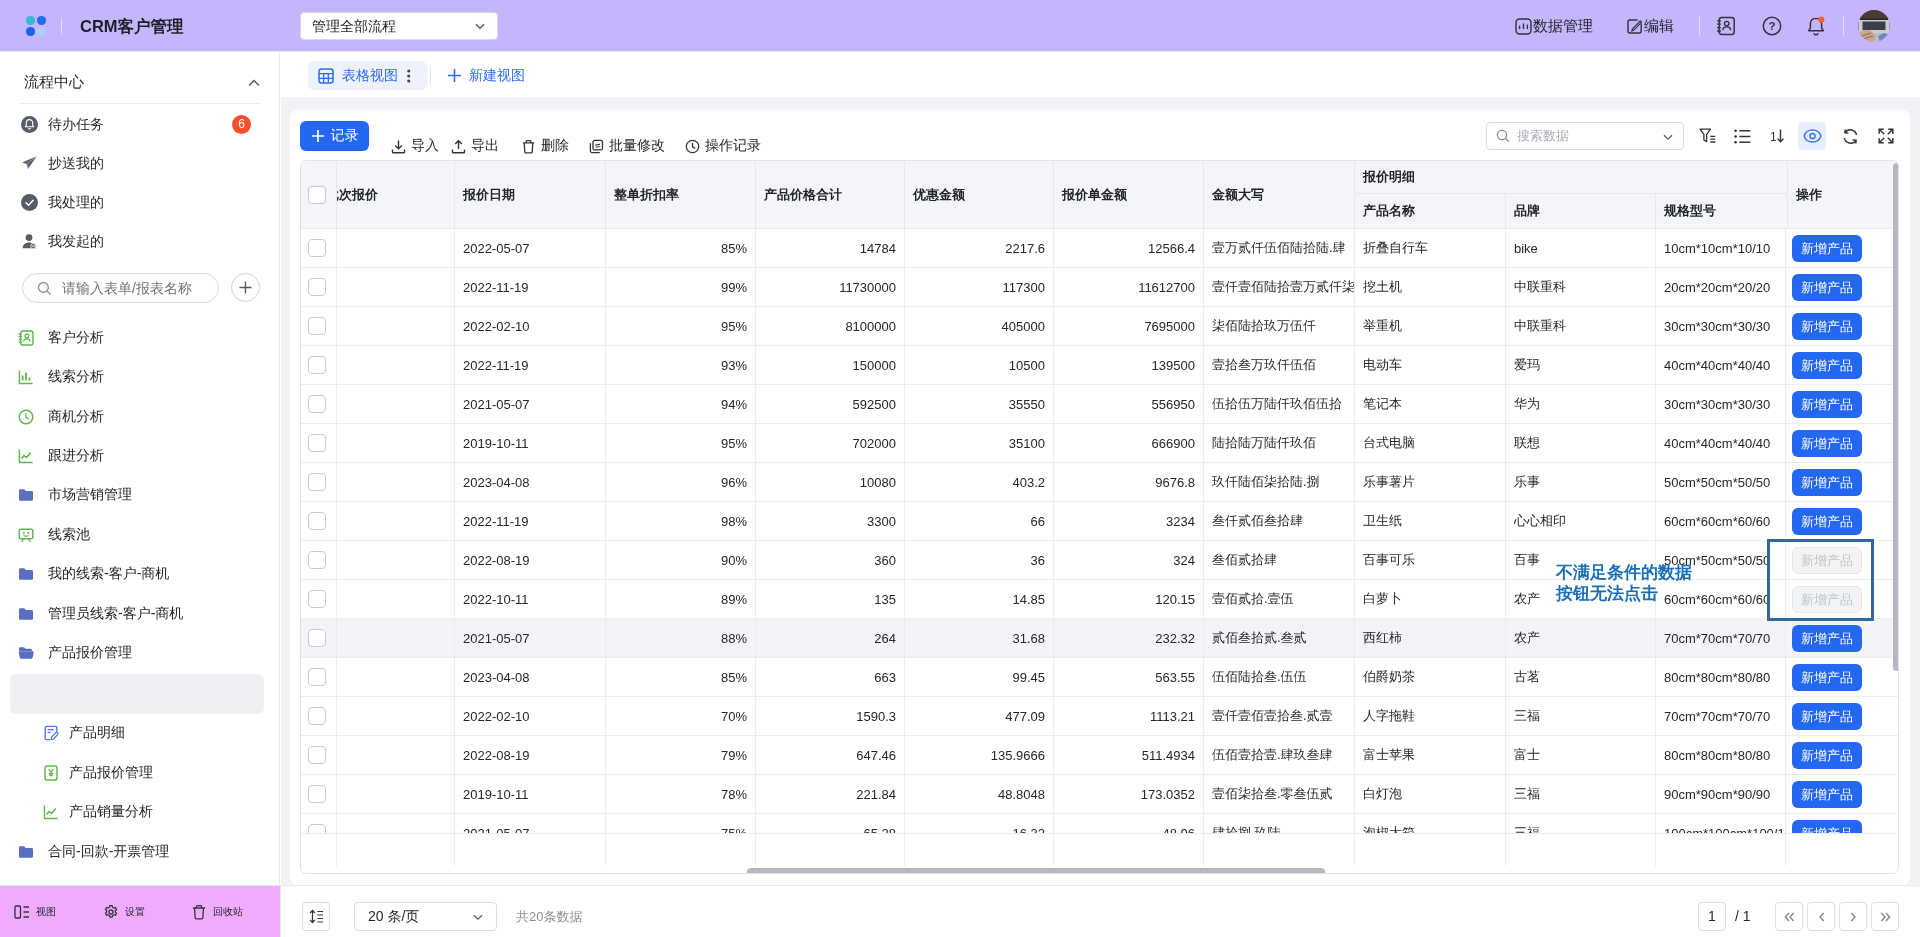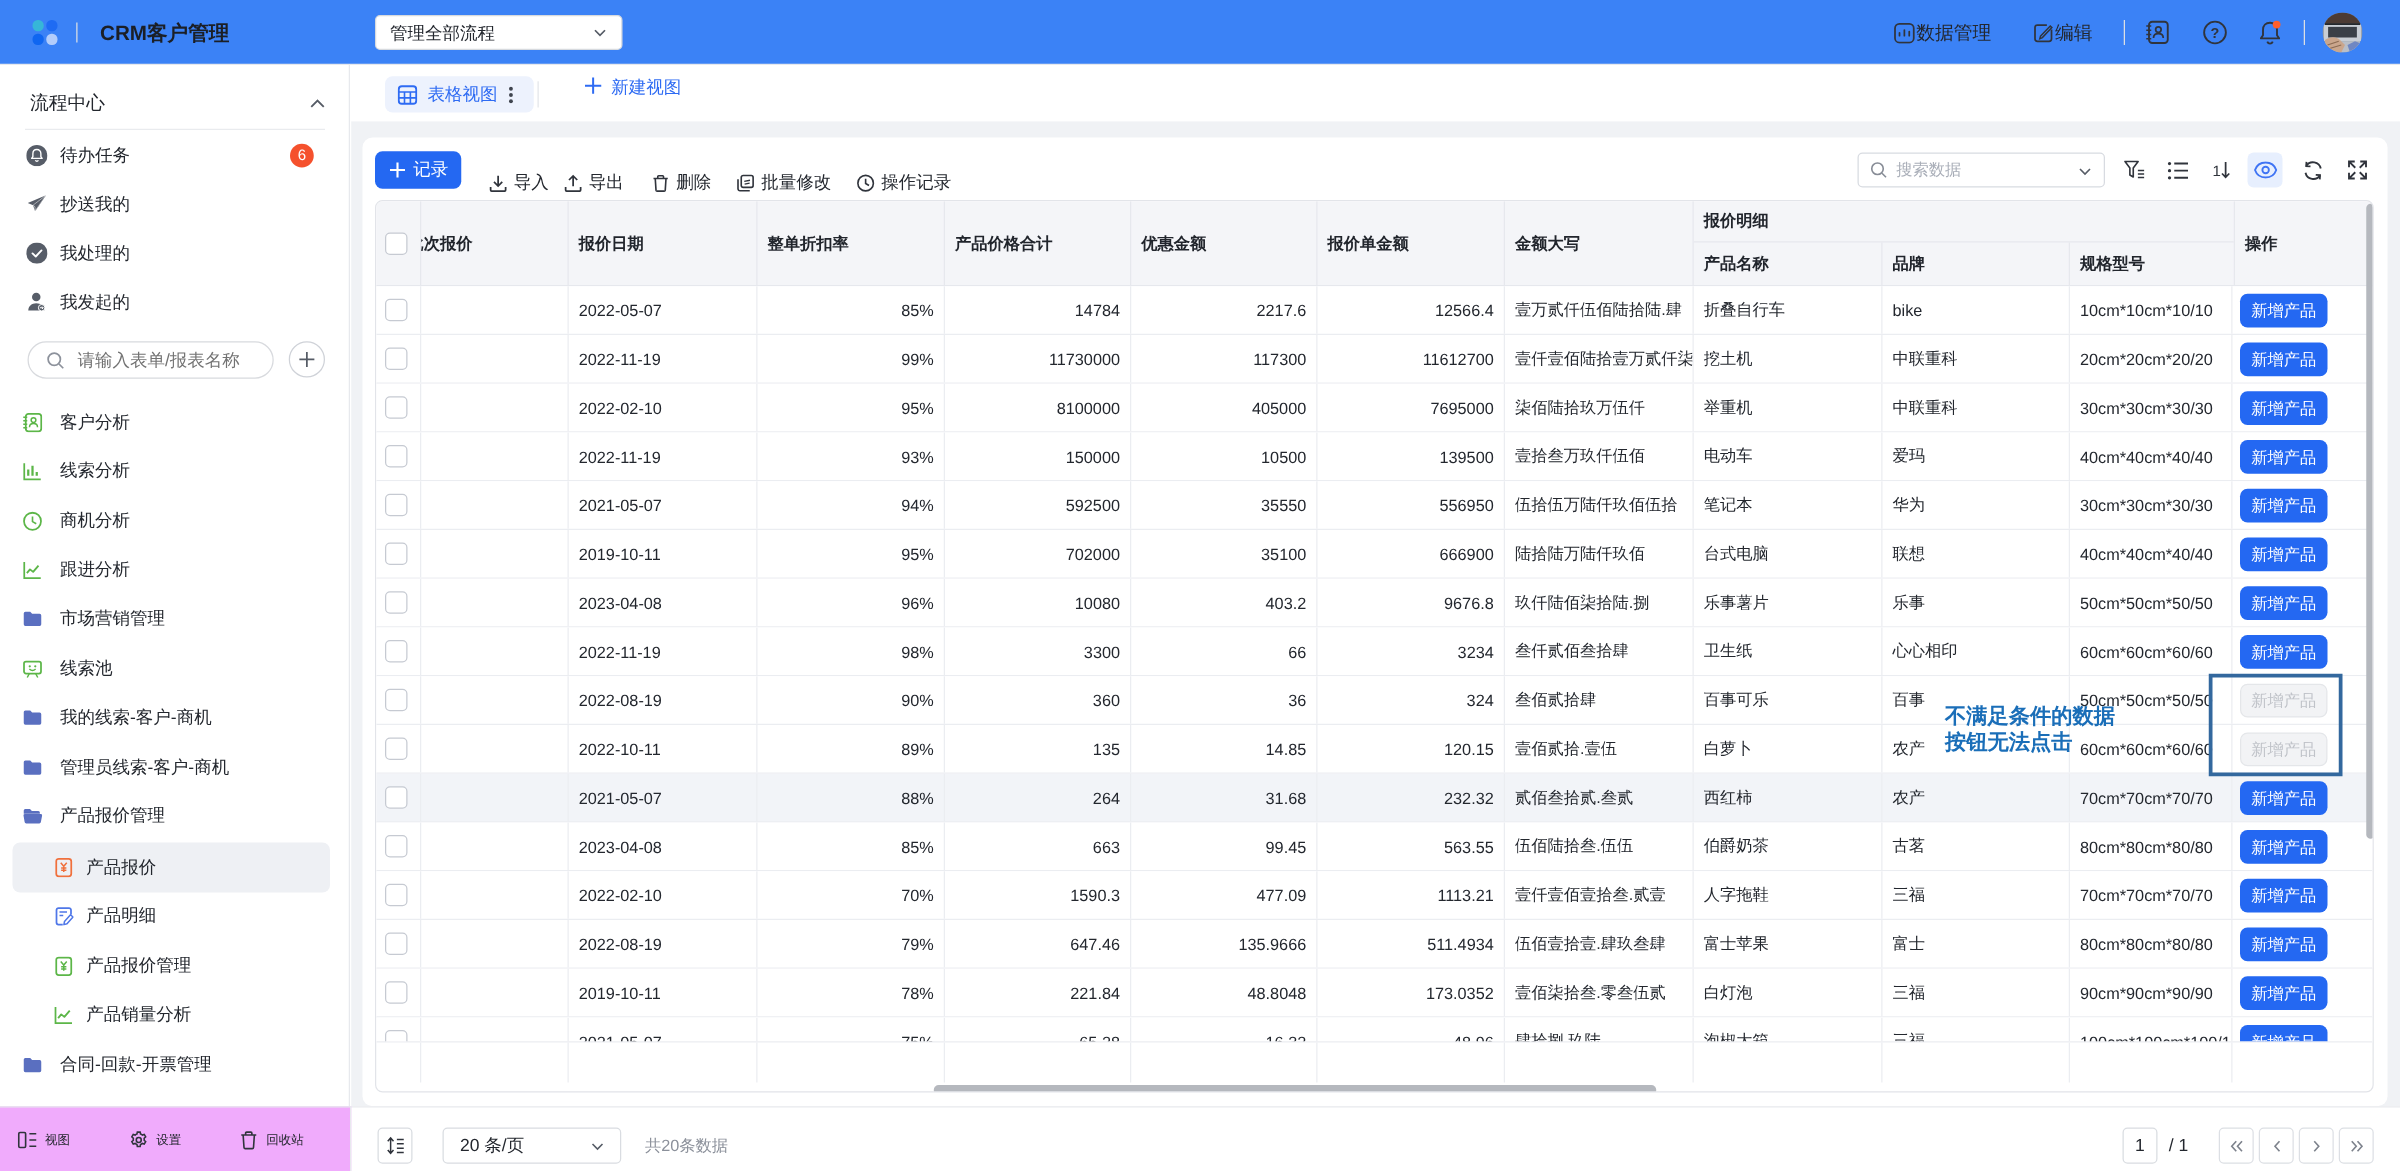--- a/index.html
+++ b/index.html
@@ -1,21 +1,21 @@
 <!DOCTYPE html>
 <html lang="zh"><head>
 <meta charset="utf-8">
 <title>CRM客户管理</title>
 <style>
 *{margin:0;padding:0;box-sizing:border-box}
 html,body{width:1920px;height:937px;overflow:hidden;font-family:"Liberation Sans",sans-serif;color:#21252c;background:#fff;position:relative}
 .abs{position:absolute}
 svg{display:block}
 
-#topbar{position:absolute;left:0;top:0;width:1920px;height:52px;background:#3b82f6;border-bottom:1px solid #e7e9ed;z-index:30}
+#topbar{position:absolute;left:0;top:0;width:1920px;height:52px;background:#c4b5fd;border-bottom:1px solid #e7e9ed;z-index:30}
 #logo{position:absolute;left:26px;top:16px;width:20px;height:20px}
 #logo i{position:absolute;width:9px;height:9px;border-radius:4.2px}
 #brand-title{position:absolute;left:80px;top:16px;font-size:16.5px;font-weight:bold;color:#1b1f26}
 .vdiv{position:absolute;width:1px;background:#dcdfe4}
 
 #flowsel{position:absolute;left:300px;top:12px;width:198px;height:28px;border:1px solid #d7dade;border-radius:4px;background:#fff;font-size:14px;color:#23272e;line-height:26px;padding-left:11px}
 
 .tb-item{position:absolute;top:0;height:52px;display:flex;align-items:center;font-size:15px;color:#23272e}
 .tb-item .txt{margin-left:1px}
 
@@ -31,21 +31,21 @@
 #sb-search{position:absolute;left:22px;top:221px;width:197px;height:30px;border:1px solid #d8dade;border-radius:15px;font-size:14px;color:#737373;line-height:28px;padding-left:39px}
 #sb-plus{position:absolute;left:231px;top:221px;width:29px;height:29px;border:1px solid #cfd2d8;border-radius:15px}
 #sb-bottom{position:absolute;left:0;top:833px;width:281px;height:52px;background:#f0abfc;border-top:1px solid #e7e9ed;border-right:1px solid #e7e9ed;display:flex;align-items:center;font-size:10px;color:#23272e}
 .sbb{display:flex;align-items:center}
 .sbb .txt{margin-left:6px}
 
 #main-grey{position:absolute;left:281px;top:97px;width:1639px;height:789px;background:#f0f2f5}
 #tabrow{position:absolute;left:281px;top:52px;width:1639px;height:45px;background:#fff}
 #tab-chip{position:absolute;left:27px;top:9px;width:119px;height:29px;background:#edf2fd;border-radius:6px;display:flex;align-items:center}
 #tab-chip .t{font-size:14px;color:#2e6bf3;margin-left:8px}
-#newview{position:absolute;left:186px;top:9px;height:29px;display:flex;font-size:14px;color:#2e6bf3}
+#newview{position:absolute;left:166px;top:9px;height:29px;display:flex;align-items:center;font-size:14px;color:#2e6bf3}
 #card{position:absolute;left:290px;top:110px;width:1620px;height:775px;background:#fff;border-radius:8px}
 
 #btn-rec{position:absolute;left:10px;top:11px;width:69px;height:30px;background:#2468f2;border-radius:6px;color:#fff;font-size:14px;display:flex;align-items:center;justify-content:center}
 .tool{position:absolute;top:21px;height:30px;display:flex;align-items:center;font-size:14px;color:#23272e}
 .tool .txt{margin-left:5px}
 #srchbox{position:absolute;left:1196px;top:12px;width:198px;height:28px;border:1px solid #d8dbe1;border-radius:4px;display:flex;align-items:center}
 #srchbox .ph{font-size:13px;color:#a9aeb8;margin-left:7px}
 .ricon{position:absolute;top:12px;width:28px;height:28px;display:flex;align-items:center;justify-content:center}
 
 #tbl{position:absolute;left:10px;top:50px;width:1599px;height:714px;border:1px solid #e2e4e9;border-radius:6px;background:#fff;overflow:hidden}
@@ -262,27 +262,20 @@
       </svg>
       <span class="tx">管理员线索-客户-商机</span>
     </div>
 <div class="sb-item" style="top:581px">
       <svg class="ic" style="left:18px;width:16px;height:16px" viewBox="0 0 16 16">
         <path d="M1 3.4 a1.2 1.2 0 0 1 1.2-1.2 h3.8 l1.5 1.6 h5.2 a1.2 1.2 0 0 1 1.2 1.2 v1 H1z" fill="#5a6fc0"></path>
         <path d="M1.8 6.2 h12.9 a1 1 0 0 1 1 1.2 l-1 5.2 a1.3 1.3 0 0 1-1.3 1.1 H3 a1.3 1.3 0 0 1-1.3-1.1 l-.9-5.2 a1 1 0 0 1 1-1.2z" fill="#5a6fc0"></path>
       </svg>
       <span class="tx">产品报价管理</span>
     </div>
-<div class="sb-item" style="top:622px">
-      <svg class="ic2" viewBox="0 0 16 16">
-        <rect x="2" y="1" width="12" height="14" rx="2" fill="none" stroke="#f0703c" stroke-width="1.4"></rect>
-        <path d="M5.6 4.2 L8 7 L10.4 4.2 M8 7 V11.6 M5.9 8.3 h4.2 M5.9 10.2 h4.2" fill="none" stroke="#f0703c" stroke-width="1.2"></path>
-      </svg>
-      <span class="tx2">产品报价</span>
-    </div>
 <div class="sb-item" style="top:661px">
       <svg class="ic2" viewBox="0 0 16 16">
         <path d="M13.8 6.5 V3 a1.6 1.6 0 0 0-1.6-1.6 H3.8 A1.6 1.6 0 0 0 2.2 3 v10 a1.6 1.6 0 0 0 1.6 1.6 h3.4" fill="none" stroke="#4f77e8" stroke-width="1.4"></path>
         <path d="M4.6 4.6 h6 M4.6 7.4 h3" stroke="#4f77e8" stroke-width="1.2"></path>
         <path d="M8.6 12.2 L13.4 6.8 l2 1.8 -4.8 5.4 -2.5.7z" fill="none" stroke="#4f77e8" stroke-width="1.2" stroke-linejoin="round"></path>
       </svg>
       <span class="tx2">产品明细</span>
     </div>
 <div class="sb-item" style="top:701px">
       <svg class="ic2" viewBox="0 0 16 16">

